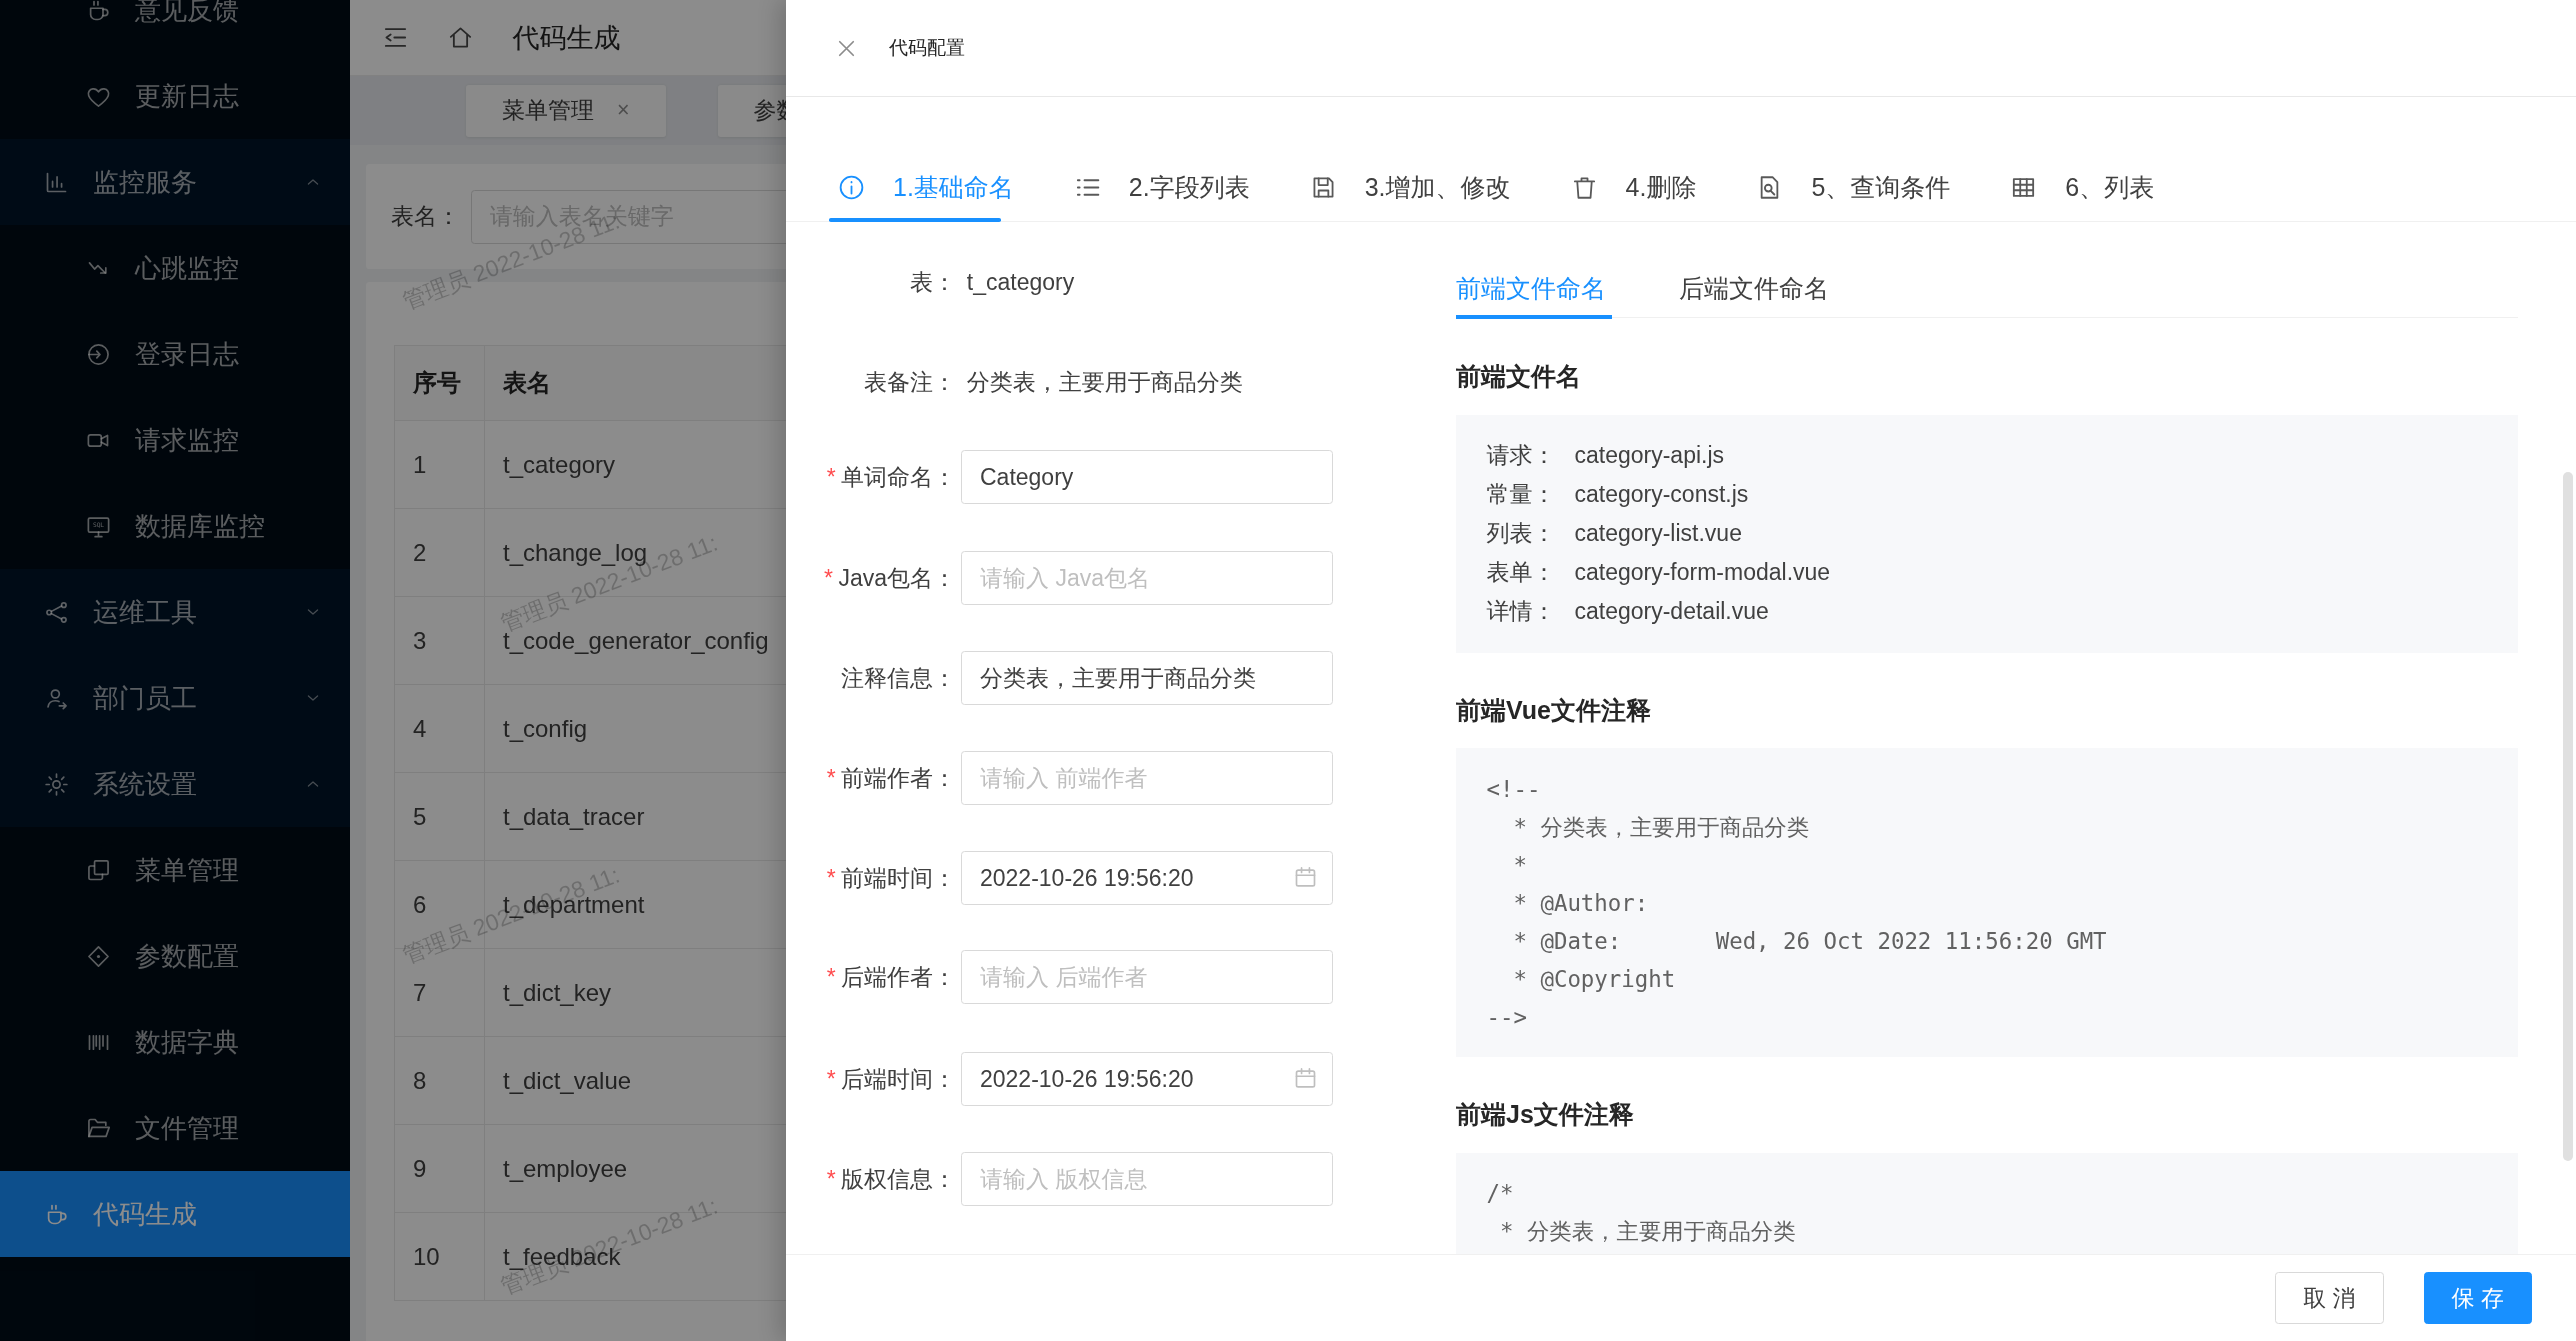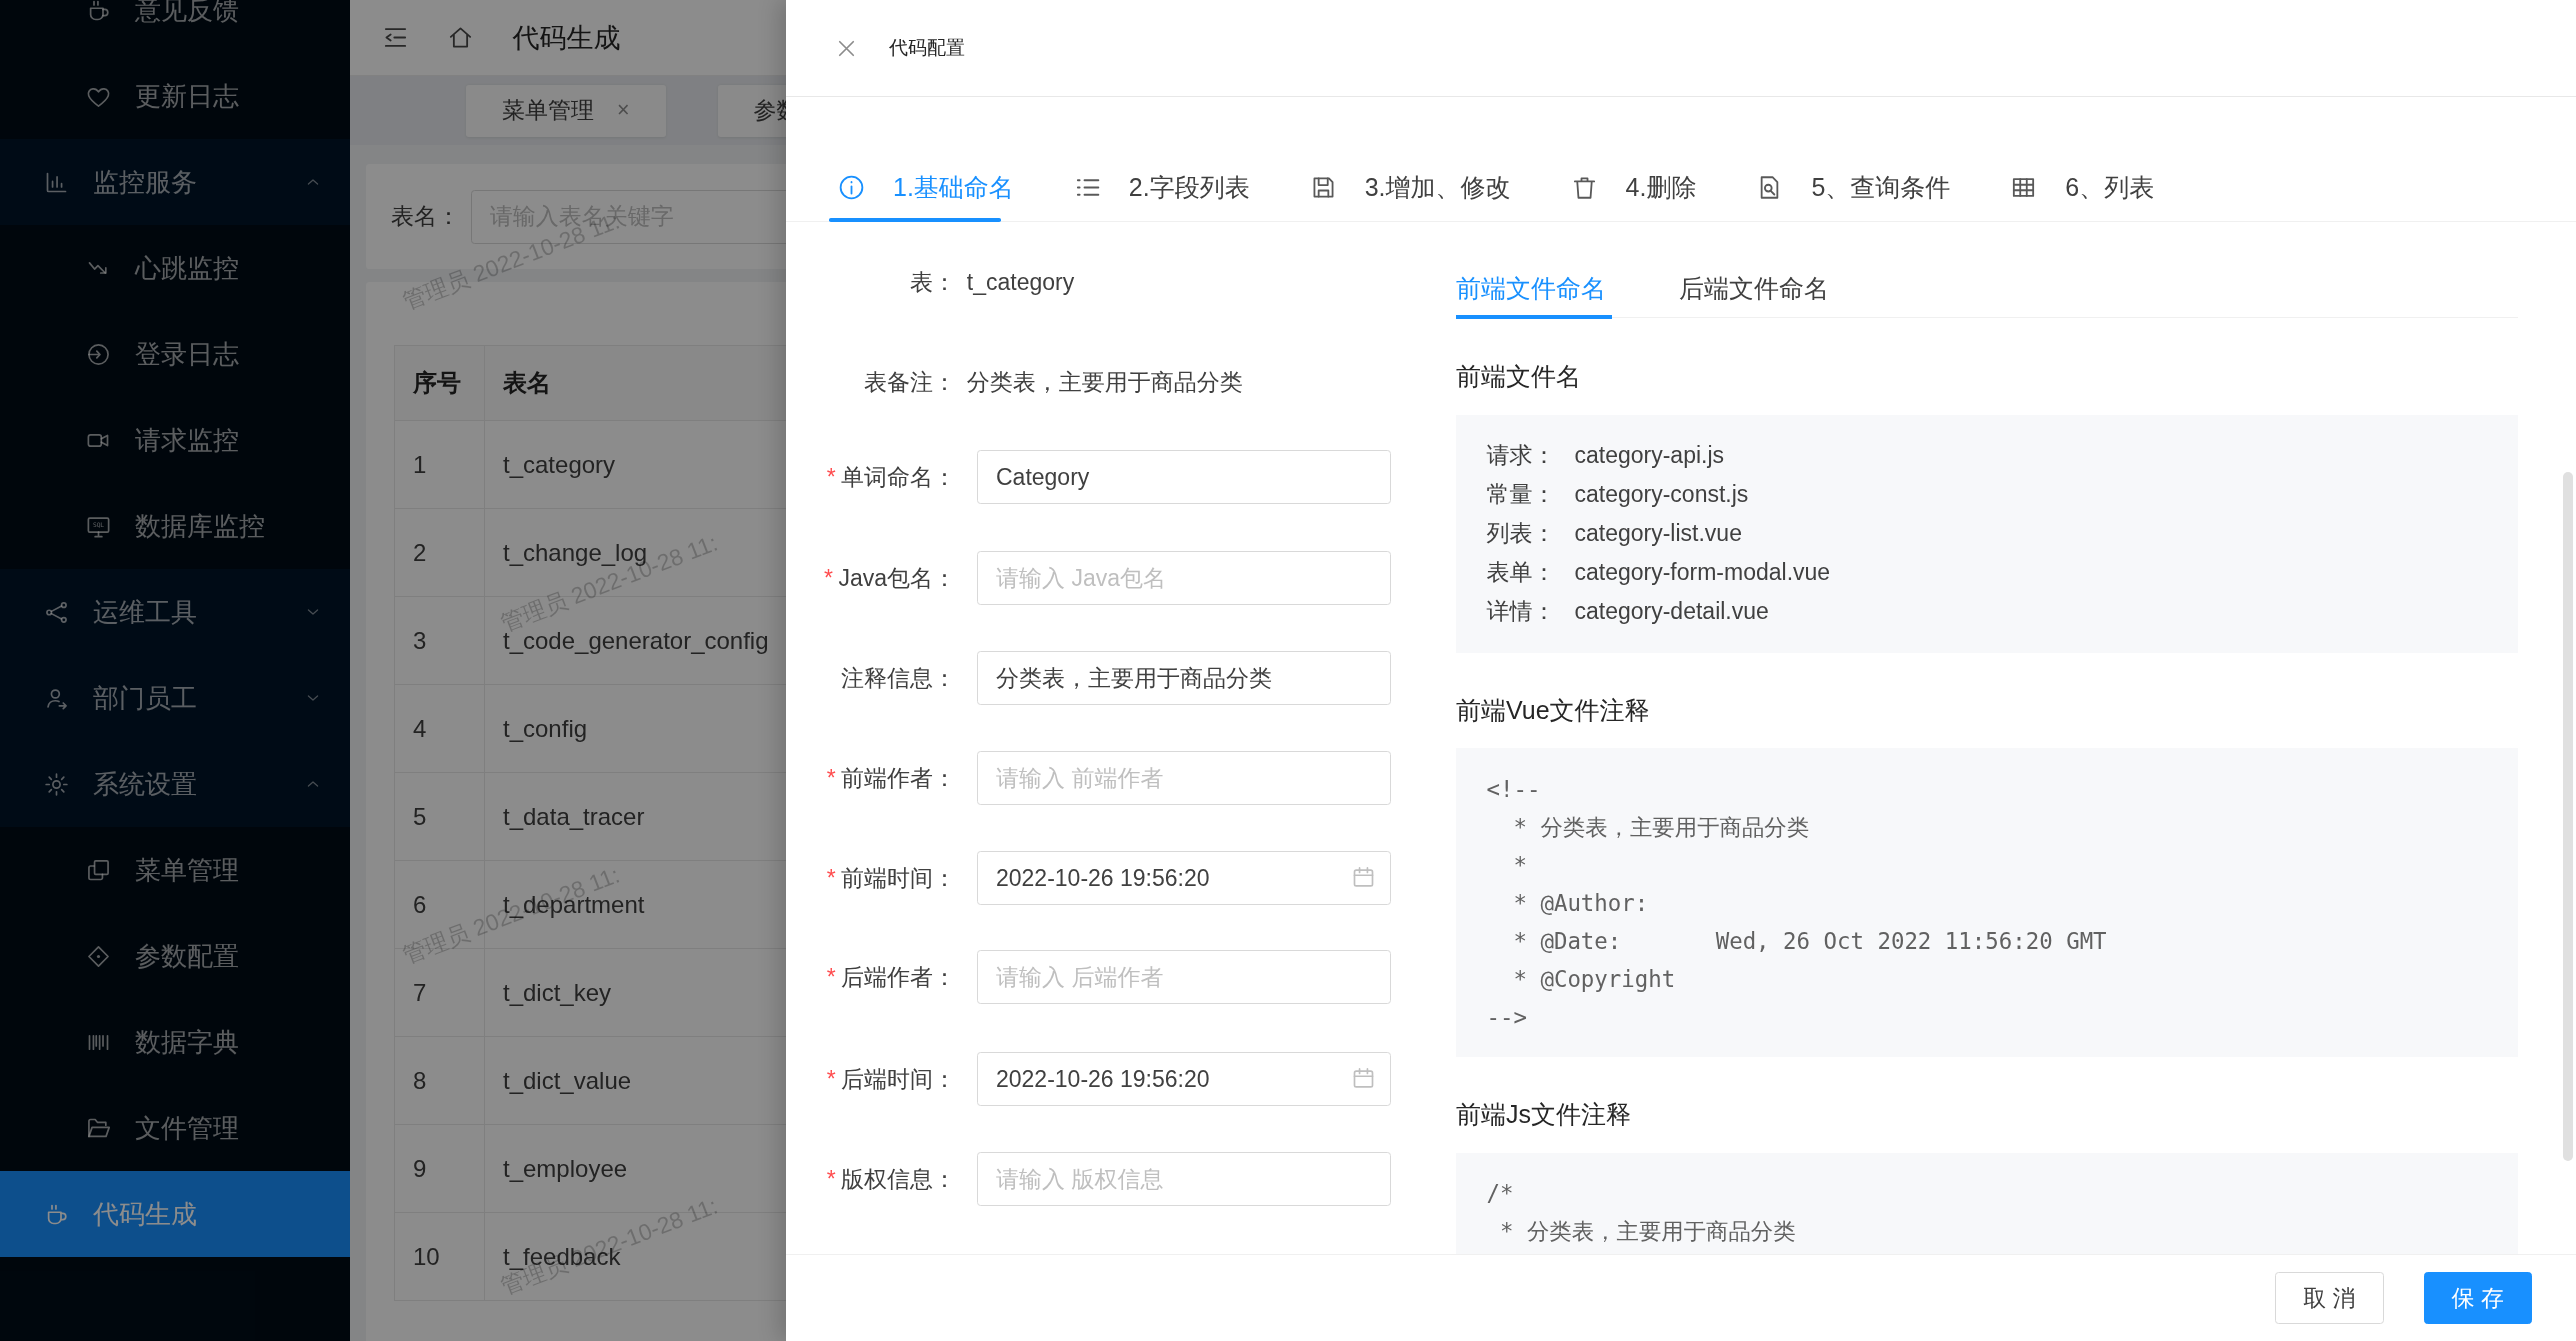--- a/index.html
+++ b/index.html
@@ -70,36 +70,36 @@
   
   .form{position:absolute;left:0;top:0;width:627px}
   .field{position:absolute;left:0;height:54px;display:flex;align-items:center}
   .field:nth-child(1){top:34px}.field:nth-child(2){top:134px}.field:nth-child(3){top:229px}
   .field:nth-child(4){top:330px}.field:nth-child(5){top:430px}.field:nth-child(6){top:530px}
   .field:nth-child(7){top:630px}.field:nth-child(8){top:729px}.field:nth-child(9){top:831px}
   .field:nth-child(10){top:931px}
   .lab{width:170px;text-align:right;font-size:23px;color:#404040;flex:none;white-space:nowrap}
   .req{color:#ff4d4f;font-style:normal;margin-right:5.4px;font-size:23px}
   .sval{margin-left:10.8px;font-size:23px;color:#404040;white-space:nowrap}
-  .ibox{position:relative;margin-left:21px;width:414px;height:54px;flex:none}
+  .ibox{position:relative;margin-left:5px;width:372px;height:54px;flex:none}
   .ibox input{width:100%;height:100%;box-sizing:border-box;border:0.9px solid #d9d9d9;border-radius:3.6px;
               padding:0 18px;font-size:23px;font-family:inherit;color:#404040;background:#fff}
   .ibox input::placeholder{color:#bfbfbf}
   .ibox .cal{position:absolute;right:14.3px;top:13.4px;width:27px;height:27px;color:#bfbfbf;cursor:pointer}
 
   
   .panel{position:absolute;left:670px;top:0;width:1062px}
   .ptabs{position:relative;height:98px}
   .ptab{position:absolute;bottom:14.3px;font-size:25px;color:#404040;cursor:pointer;white-space:nowrap}
   .ptab:nth-of-type(1){left:0}
   .ptab:nth-of-type(2){left:223px}
   .ptab.active{color:#1890ff}
   .ptabs .pline{position:absolute;left:0;right:0;bottom:0.9px;height:0.9px;background:#f0f0f0}
   .ptabs .pbar{position:absolute;left:0;bottom:0;width:156px;height:3.6px;background:#1890ff}
-  .sec-h{font-size:25px;font-weight:normal;color:#262626;margin:41px 0 21.5px 0}
+  .sec-h{font-size:25px;font-weight:bold;color:#262626;margin:41px 0 21.5px 0}
   .kv{background:#f7f8fa;padding:21.5px 30.5px;box-sizing:border-box}
   .kv-row{line-height:39px;font-size:23px;color:#404040;white-space:nowrap}
   .kv-v{margin-left:19px}
   .codebox{background:#f7f8fa;padding:21.5px 30.5px;margin:0;box-sizing:border-box;
            font-family:"DejaVu Sans Mono",monospace;font-size:22.4px;line-height:38px;color:#616161;white-space:pre}
 
   
   .scrollbar-track{position:absolute;right:2.7px;top:251px;bottom:93px;width:10.8px}
   .scrollbar-thumb{position:absolute;inset:0;background:#e0e0e0;border-radius:5.4px;cursor:pointer}
   .d-footer{position:absolute;left:0;right:0;bottom:0;height:87px;background:#fff;border-top:0.9px solid #f0f0f0;

